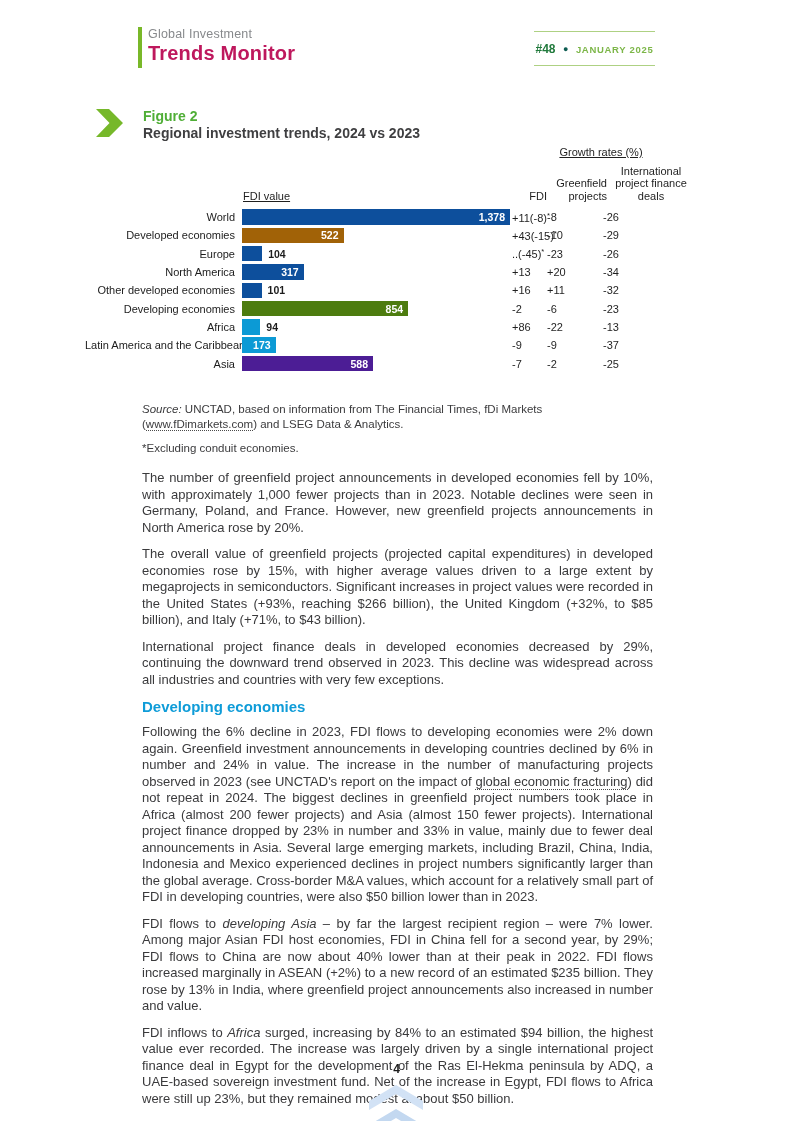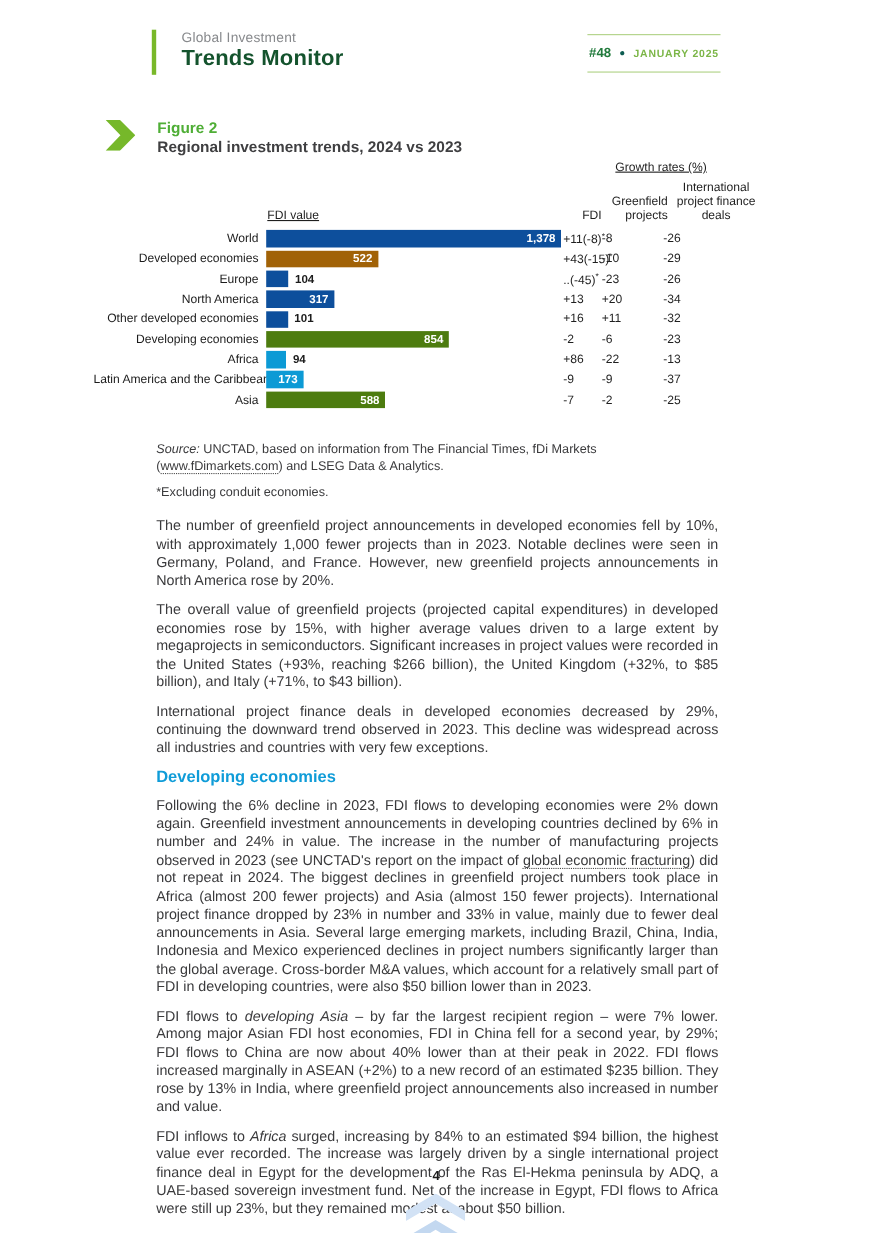--- a/index.html
+++ b/index.html
@@ -1,24 +1,24 @@
 <!DOCTYPE html>
 <html><head>
 <meta charset="utf-8">
 <style>
   *{margin:0;padding:0;box-sizing:border-box}
   html,body{background:#ffffff}
   .page{position:relative;width:793px;height:1121px;margin:0 auto;background:#fff;
         font-family:"Liberation Sans",sans-serif;color:#3b3b3d;overflow:hidden}
 
   
-  .masthead-left{position:absolute;left:138px;top:27px;display:flex;gap:23px}
+  .masthead-left{position:absolute;left:138px;top:27px;display:flex;gap:6px}
   .accent-bar{width:4px;height:41px;background:#79b829}
   .kicker{font-size:12.5px;color:#87898c;letter-spacing:.2px}
-  .mast-title{font-size:20px;font-weight:bold;color:#14532d;letter-spacing:.2px;margin-top:1px}
+  .mast-title{font-size:20px;font-weight:bold;color:#be185d;letter-spacing:.2px;margin-top:1px}
   .issue-badge{position:absolute;left:534px;top:31px;width:121px;text-align:center}
   .issue-rule{height:1px;background:#aed183}
   .issue-text{padding:7px 0 8px;white-space:nowrap}
   .issue-num{color:#217a3c;font-weight:bold;font-size:12px}
   .issue-dot{color:#0d5c51;font-size:9px;margin:0 3px;vertical-align:1px}
   .issue-date{color:#7cb648;font-size:9.5px;letter-spacing:.7px;font-weight:bold}
 
   
   .fig-chevron{position:absolute;left:96px;top:109px;width:27px;height:28px}
   .fig-label{position:absolute;left:143px;top:108px;font-size:14px;font-weight:bold;color:#4fae36}
@@ -176,21 +176,21 @@
               <span class="cval-in">173</span>
             </div>
           </div>
           <div class="cnum f">-9</div>
           <div class="cnum g">-9</div>
           <div class="cnum i">-37</div>
         </div>
         <div class="crow">
           <div class="clabel">Asia</div>
           <div class="cbars">
-            <div class="cbar" style="width: 108px; background: #4d7c0f;">
+            <div class="cbar" style="width: 131px; background: #4c1d95;">
               <span class="cval-in">588</span>
             </div>
           </div>
           <div class="cnum f">-7</div>
           <div class="cnum g">-2</div>
           <div class="cnum i">-25</div>
         </div>
       </div>
   </div>
 

